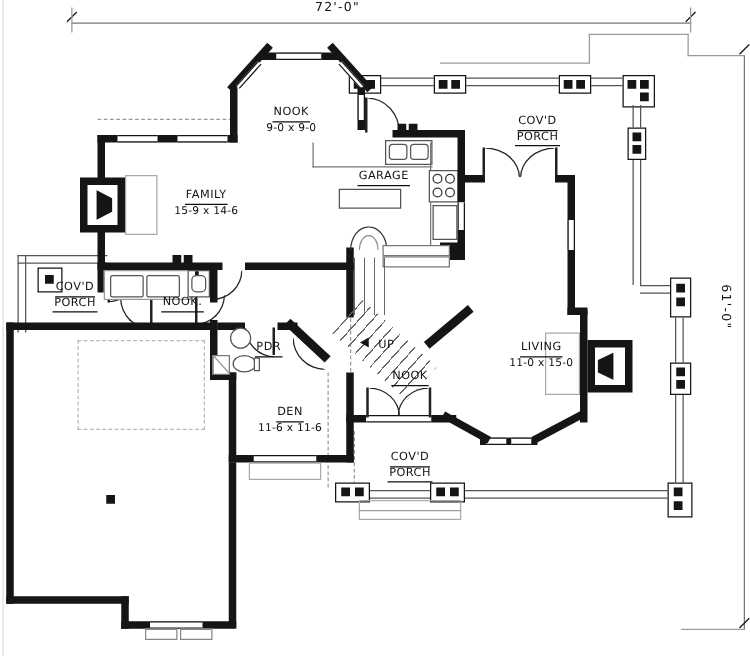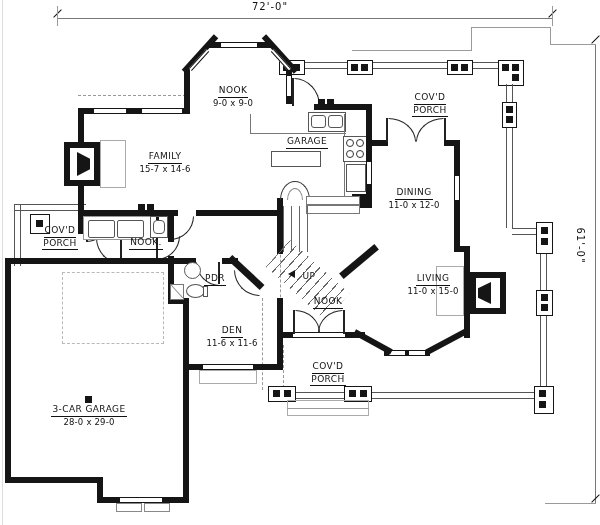--- a/index.html
+++ b/index.html
@@ -257,25 +257,21 @@
   </div>
   <div class="lbl" style="left:274px;top:136px;width:66px">
     <span class="nm">GARAGE</span>
   </div>
   <div class="lbl" style="left:400px;top:92px;width:60px">
     <span class="nm">COV'D</span><br>
     <span class="nm">PORCH</span>
   </div>
   <div class="lbl" style="left:128px;top:151px;width:74px">
     <span class="nm">FAMILY</span>
-    <span class="dm">15-7 x 14-6</span>
-  </div>
-  <div class="lbl" style="left:378px;top:187px;width:72px">
-    <span class="nm">DINING</span>
-    <span class="dm">11-0 x 12-0</span>
+    <span class="dm">15-9 x 14-6</span>
   </div>
   <div class="lbl" style="left:396px;top:273px;width:74px">
     <span class="nm">LIVING</span>
     <span class="dm">11-0 x 15-0</span>
   </div>
   <div class="lbl" style="left:33px;top:225px;width:54px">
     <span class="nm">COV'D</span><br>
     <span class="nm">PORCH</span>
   </div>
   <div class="lbl" style="left:126px;top:237px;width:40px">
@@ -291,18 +287,14 @@
     <span class="nm">NOOK</span>
   </div>
   <div class="lbl" style="left:198px;top:325px;width:68px">
     <span class="nm">DEN</span>
     <span class="dm">11-6 x 11-6</span>
   </div>
   <div class="lbl" style="left:300px;top:361px;width:56px">
     <span class="nm">COV'D</span><br>
     <span class="nm">PORCH</span>
   </div>
-  <div class="lbl" style="left:46px;top:404px;width:86px">
-    <span class="nm">3-CAR GARAGE</span>
-    <span class="dm">28-0 x 29-0</span>
-  </div>
 
 </div>
 
 </body></html>

